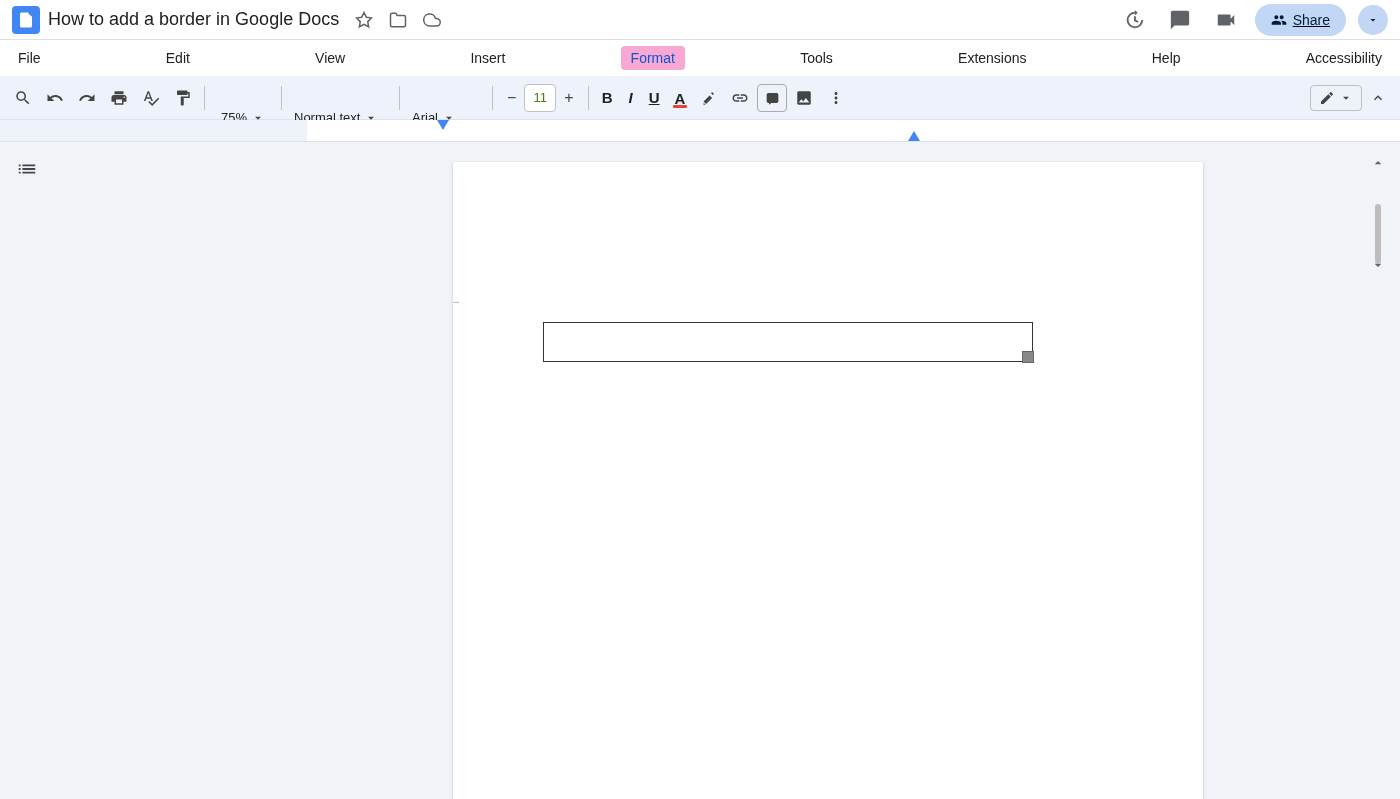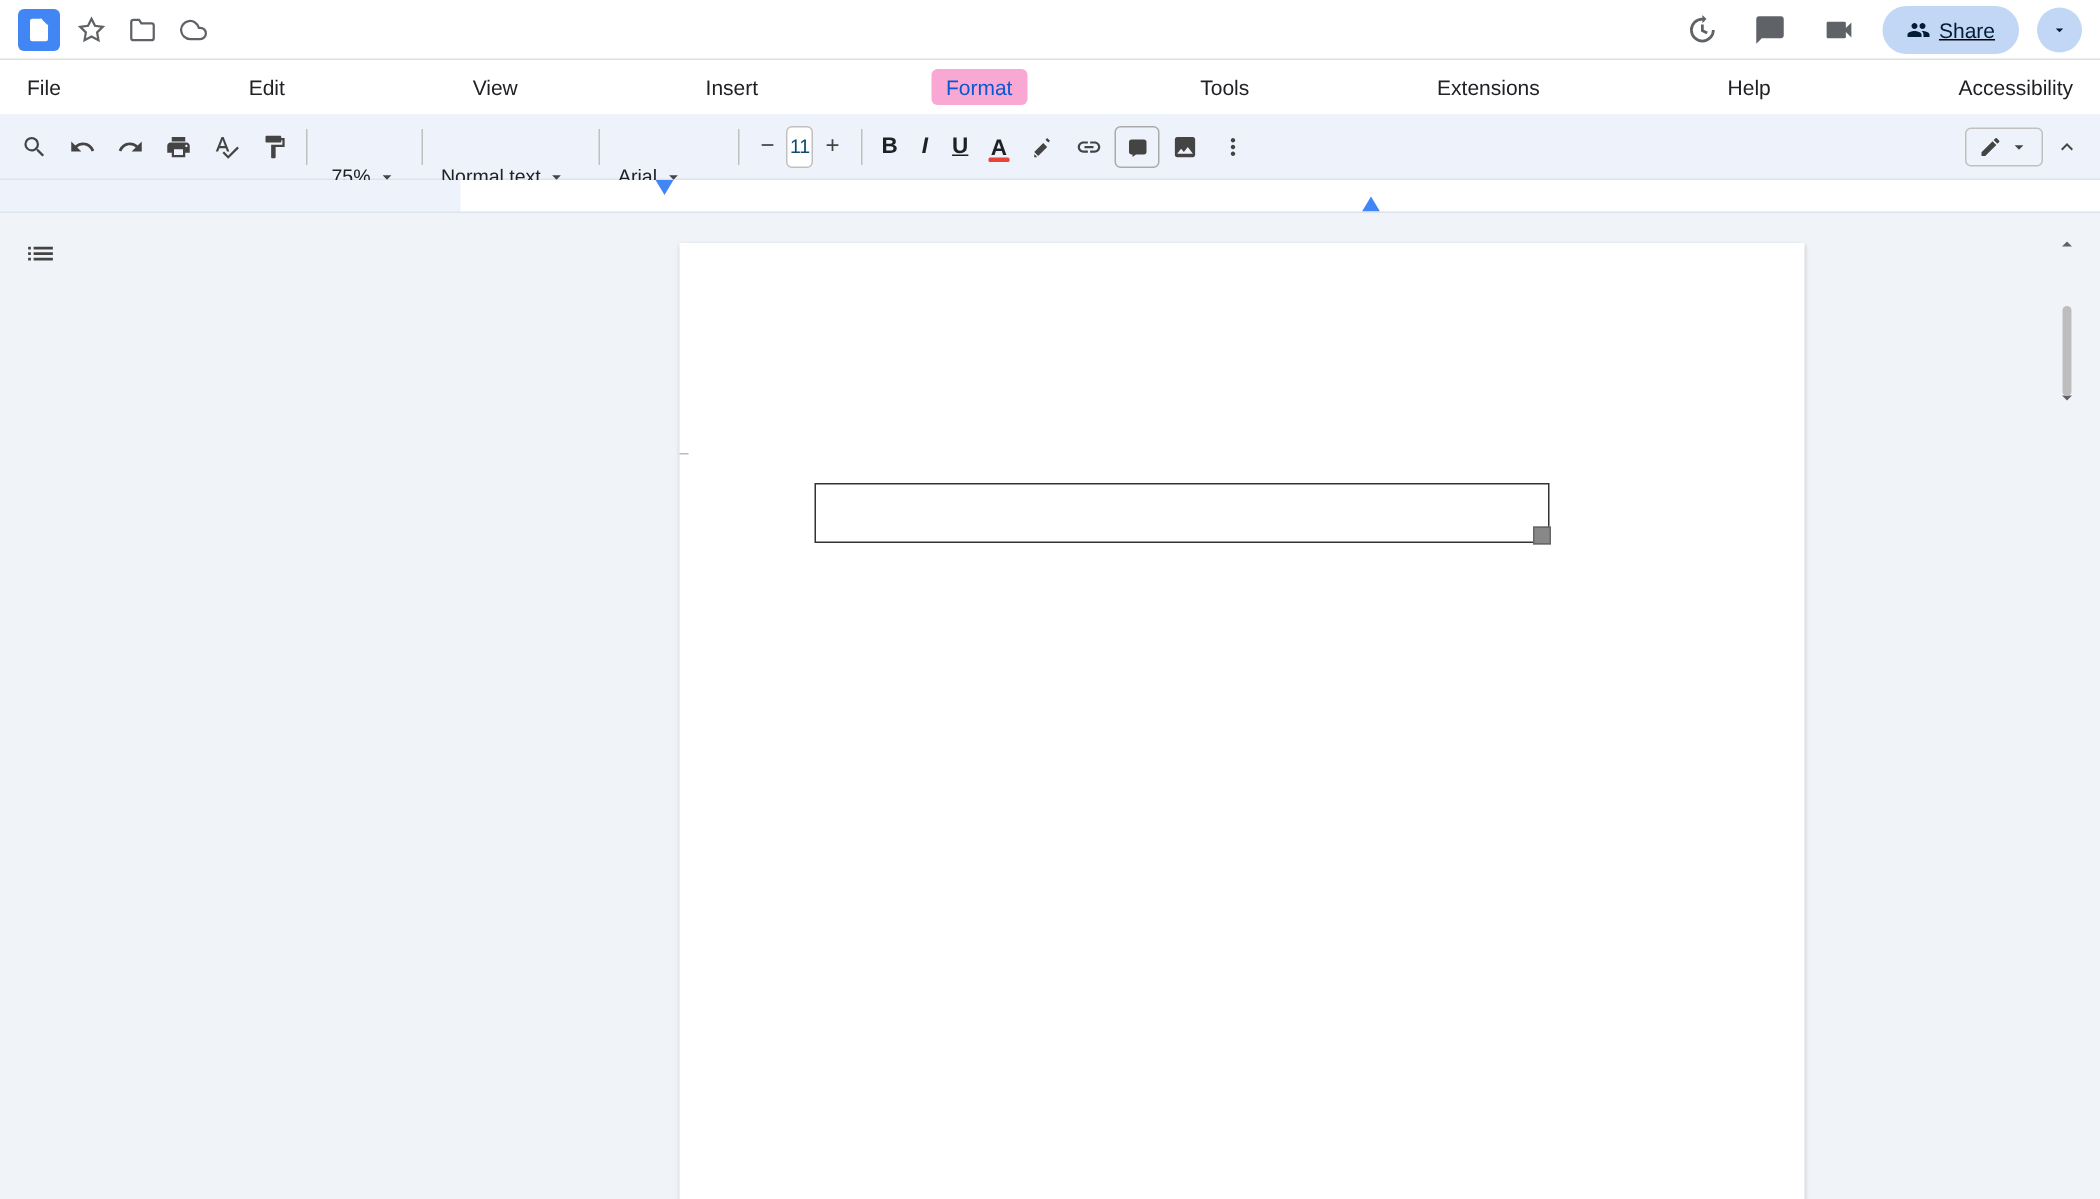--- a/index.html
+++ b/index.html
@@ -178,24 +178,24 @@
       padding: 4px 8px;
       font-size: 16px;
       color: #444;
       border-radius: 4px;
     }
     #font-size-value {
       border: 1px solid #c0c0c0;
       border-radius: 4px;
       background: white;
       text-align: center;
-      width: 18px;
+      width: 32px;
       height: 28px;
       font-size: 13px;
-      color: #0c4a6e;
+      color: #4d7c0f;
       display: flex;
       align-items: center;
       justify-content: center;
     }
     .toolbar-format-btn {
       background: none;
       border: none;
       cursor: pointer;
       padding: 5px 7px;
       border-radius: 4px;
@@ -355,20 +355,21 @@
 </head>
 <body>
 
 <div id="title-bar">
   <div id="doc-icon">
     <svg width="18" height="18" viewBox="0 0 24 24" fill="white">
       <path d="M14 2H6a2 2 0 0 0-2 2v16a2 2 0 0 0 2 2h12a2 2 0 0 0 2-2V8l-6-6z"></path>
       <polyline points="14 2 14 8 20 8" fill="none" stroke="white" stroke-width="1.5"></polyline>
     </svg>
   </div>
+  <span id="doc-title">How to add a border in Google Docs</span>
   <div id="title-icons">
     <button class="title-icon-btn" title="Star">
       <svg width="18" height="18" viewBox="0 0 24 24" fill="none" stroke="#5f6368" stroke-width="2">
           <polygon points="12 2 15.09 8.26 22 9.27 17 14.14 18.18 21.02 12 17.77 5.82 21.02 7 14.14 2 9.27 8.91 8.26 12 2"></polygon>
         </svg>
     </button>
     <button class="title-icon-btn" title="Move">
       <svg width="18" height="18" viewBox="0 0 24 24" fill="none" stroke="#5f6368" stroke-width="2">
           <path d="M22 19a2 2 0 0 1-2 2H4a2 2 0 0 1-2-2V5a2 2 0 0 1 2-2h5l2 3h9a2 2 0 0 1 2 2z"></path>
         </svg>

